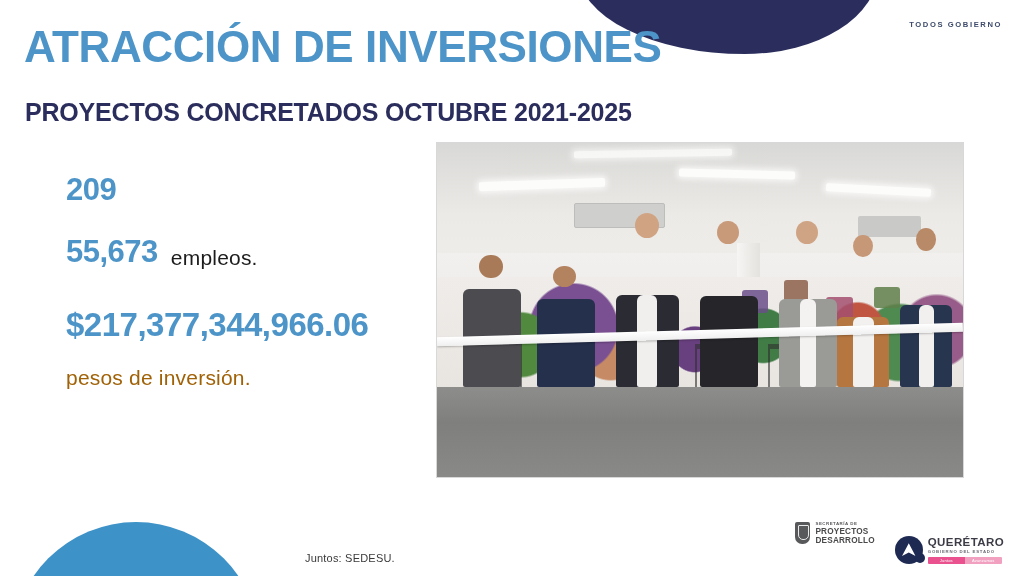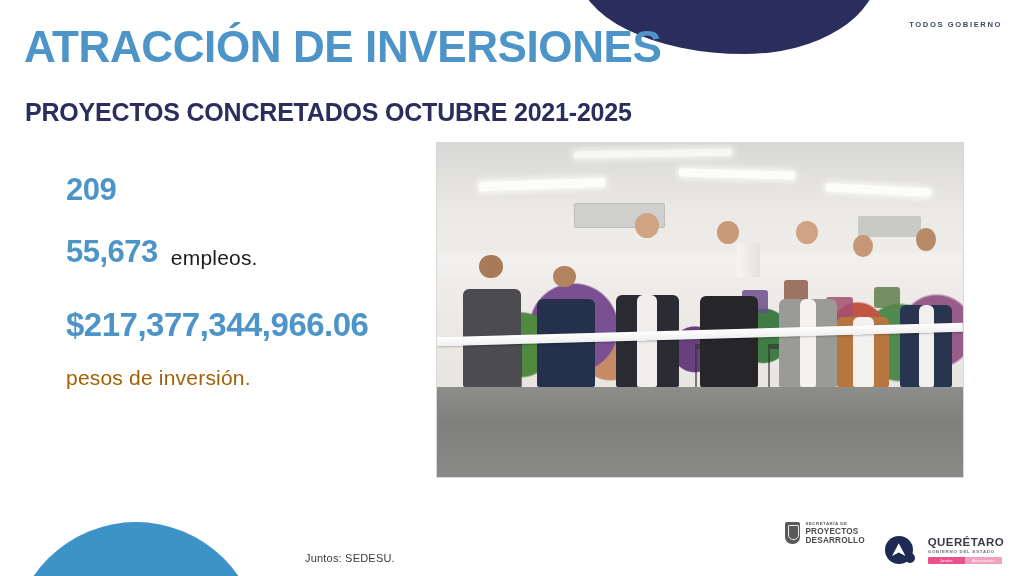--- a/index.html
+++ b/index.html
@@ -290,21 +290,21 @@
   }
   .sedesu-big {
     font-size: 8.2px;
     color: #4a4a4c;
     font-weight: bold;
     letter-spacing: .2px;
   }
   .qro-logo {
     display: flex;
     align-items: center;
-    gap: 15px;
+    gap: 5px;
     margin-top: 33px;
   }
   .qro-mark {
     width: 28px; height: 28px;
     border-radius: 50%;
     background: #1e2a52;
     position: relative;
     flex: none;
   }
   .qro-mark::before {

